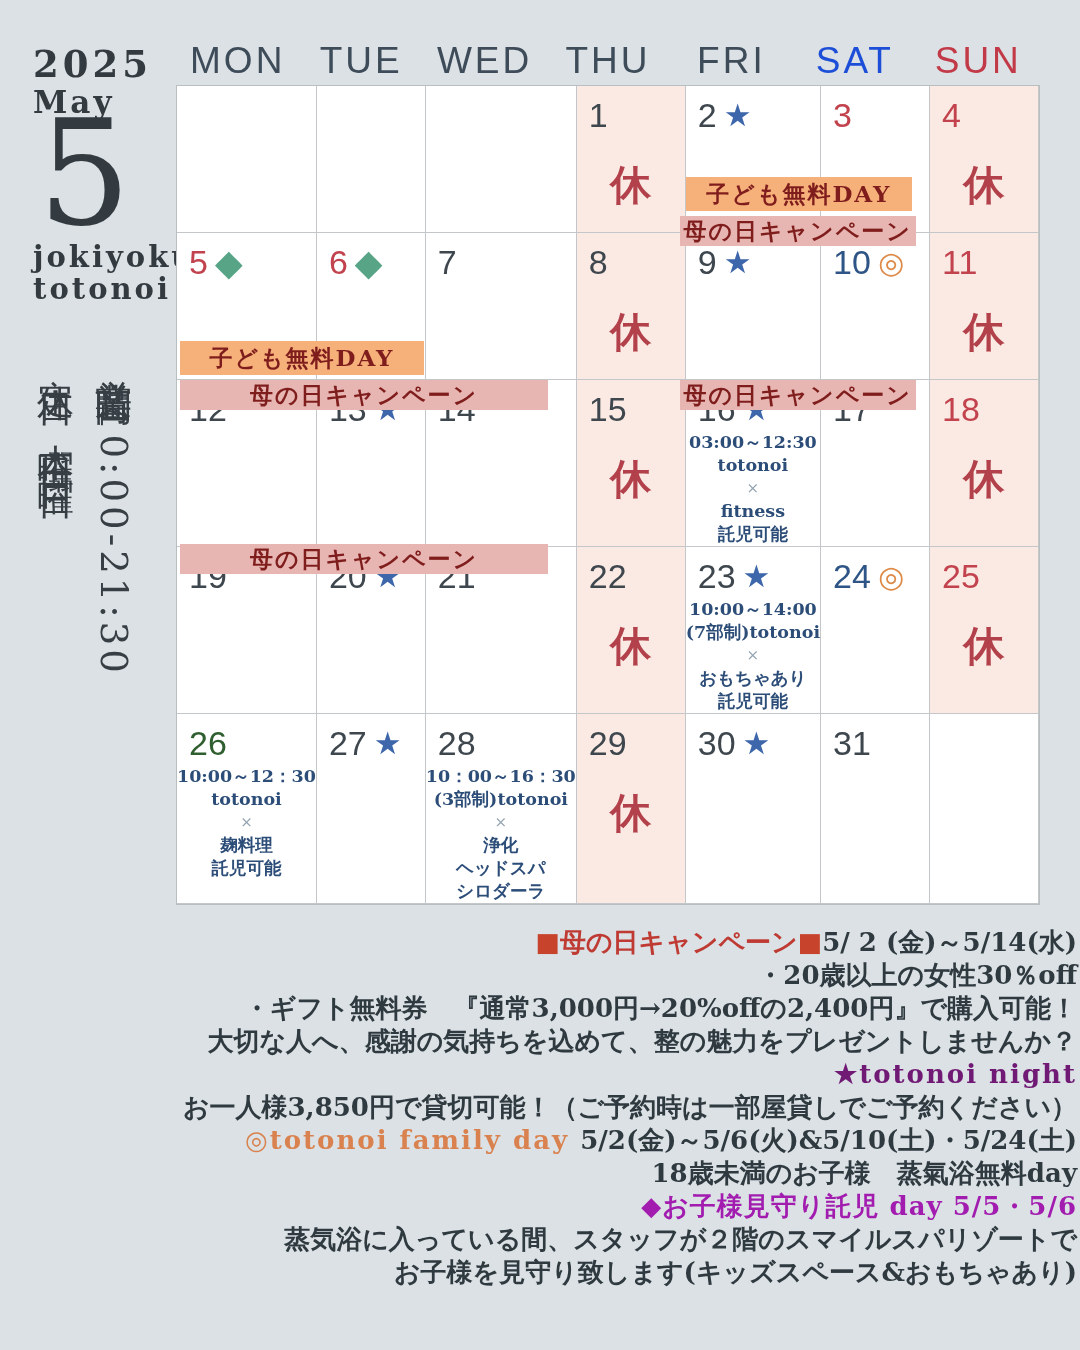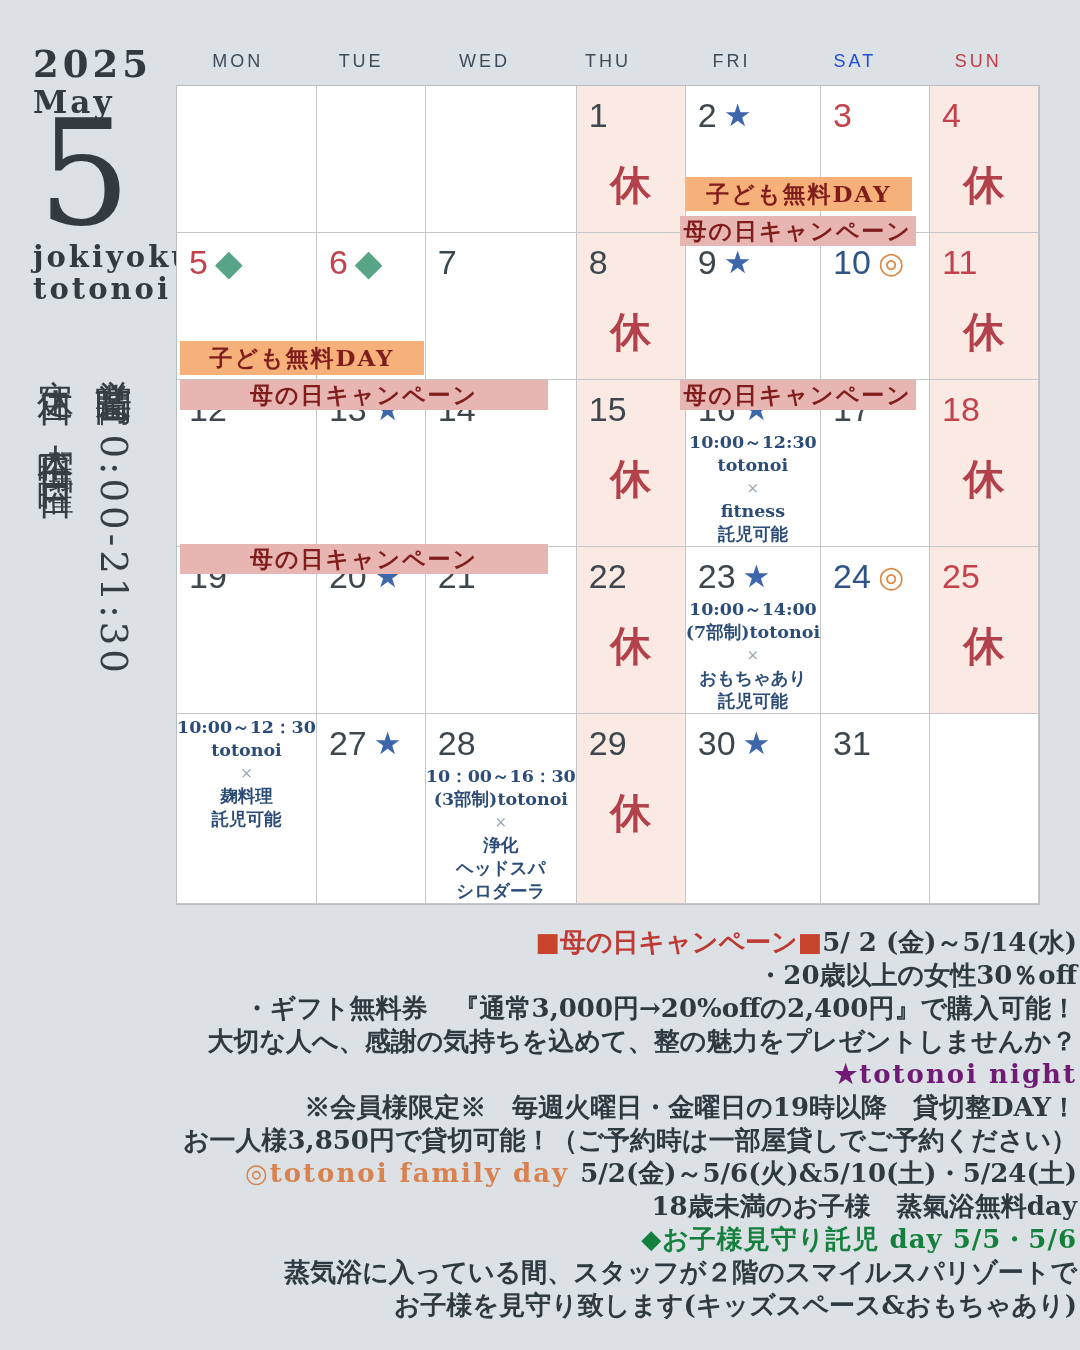--- a/index.html
+++ b/index.html
@@ -19,21 +19,21 @@
     position:absolute; writing-mode:vertical-rl; text-orientation:mixed;
     font-size:37px; font-weight:500; color:#373f45; height:620px;
   }
   .v-hours{left:88px; top:350px; letter-spacing:4px;}
   .v-closed{left:30px; top:350px; letter-spacing:7px;}
   
   .cal-header{
     position:absolute; left:176px; top:40px; width:864px; height:42px;
     display:grid; grid-template-columns:repeat(7,1fr);
     font-family:"Liberation Sans","DejaVu Sans",sans-serif;
-    font-size:18px; letter-spacing:3px; color:#3e4c5a;
+    font-size:37px; letter-spacing:3px; color:#3e4c5a;
   }
   .cal-header .dh{display:flex; align-items:center; justify-content:center;}
   .dh.slate{color:#3e4c5a;} .dh.sat{color:#1d4ed8;} .dh.sun{color:#c23a48;}
   
   .grid{
     position:absolute; left:176px; top:85px; width:864px; height:820px;
     display:grid; grid-template-columns:repeat(7,1fr); grid-template-rows:repeat(5,1fr);
     background:#ffffff; border:1px solid #b9bec0; box-sizing:border-box;
   }
   .cell{
@@ -71,21 +71,21 @@
   .info{
     position:absolute; left:177px; top:926px; width:900px;
     font-size:26px; font-weight:600; color:#2f3a40;text-align:right;
   }
   .iline{height:33px; line-height:33px; white-space:nowrap;}
   .seg.ink{color:#2f3a40;}
   .seg.sq{color:#c8432c;}
   .seg.hred{color:#bf3a33;}
   .seg.navy{color:#701a75; letter-spacing:2px;}
   .seg.orange{color:#d9824f; letter-spacing:2px;}
-  .seg.green{color:#15803d; letter-spacing:1px;}
+  .seg.green{color:#a21caf; letter-spacing:1px;}
 </style>
 </head>
 <body>
 
 <div class="poster">
 
   <div>
     <div class="side-abs year">2025</div>
     <div class="side-abs may">May</div>
     <div class="side-abs big5">5</div>
@@ -196,21 +196,21 @@
           <span class="num ink">15</span>
         </div>
         <div class="kyu">休</div>
       </div>
       <div class="cell">
         <div class="dayrow">
           <span class="num ink">16</span>
           <span class="sym star">★</span>
         </div>
         <div class="details">
-          <div class="dl">10:00～12:30</div>
+          <div class="dl">03:00～12:30</div>
           <div class="dl">totonoi</div>
           <div class="dl xline">×</div>
           <div class="dl">fitness</div>
           <div class="dl">託児可能</div>
         </div>
       </div>
       <div class="cell">
         <div class="dayrow">
           <span class="num ink">17</span>
         </div>
@@ -262,20 +262,23 @@
           <span class="sym circle">◎</span>
         </div>
       </div>
       <div class="cell pink">
         <div class="dayrow">
           <span class="num red">25</span>
         </div>
         <div class="kyu">休</div>
       </div>
       <div class="cell">
+        <div class="dayrow">
+          <span class="num green">26</span>
+        </div>
         <div class="details">
           <div class="dl">10:00～12：30</div>
           <div class="dl">totonoi</div>
           <div class="dl xline">×</div>
           <div class="dl">麹料理</div>
           <div class="dl">託児可能</div>
         </div>
       </div>
       <div class="cell">
         <div class="dayrow">
@@ -321,21 +324,20 @@
       <div class="banner pink" style="left: 58.3%; width: 27.4%; top: 294px;">母の日キャンペーン</div>
       <div class="banner pink" style="left: 0.4%; width: 42.6%; top: 458px;">母の日キャンペーン</div>
     </div>
 
   <div class="info">
       <div class="iline"><span class="seg sq">■</span><span class="seg hred">母の日キャンペーン</span><span class="seg sq">■</span><span class="seg ink">5/ 2 (金)～5/14(水)</span></div>
       <div class="iline"><span class="seg ink">・20歳以上の女性30％off</span></div>
       <div class="iline"><span class="seg ink">・ギフト無料券　『通常3,000円→20%offの2,400円』で購入可能！</span></div>
       <div class="iline"><span class="seg ink">　大切な人へ、感謝の気持ちを込めて、整の魅力をプレゼントしませんか？</span></div>
       <div class="iline"><span class="seg navy">★totonoi night</span></div>
-      <div class="iline"><span class="seg ink">※会員様限定※　毎週火曜日・金曜日の19時以降　貸切整DAY！</span></div>
       <div class="iline"><span class="seg ink">お一人様3,850円で貸切可能！（ご予約時は一部屋貸しでご予約ください）</span></div>
       <div class="iline"><span class="seg orange">◎totonoi family day </span><span class="seg ink">5/2(金)～5/6(火)&amp;5/10(土)・5/24(土)</span></div>
       <div class="iline"><span class="seg ink">18歳未満のお子様　蒸氣浴無料day</span></div>
       <div class="iline"><span class="seg green">◆お子様見守り託児 day 5/5・5/6</span></div>
       <div class="iline"><span class="seg ink">蒸気浴に入っている間、スタッフが２階のスマイルスパリゾートで</span></div>
       <div class="iline"><span class="seg ink">お子様を見守り致します(キッズスペース&amp;おもちゃあり)</span></div>
     </div>
 
 </div>
 

